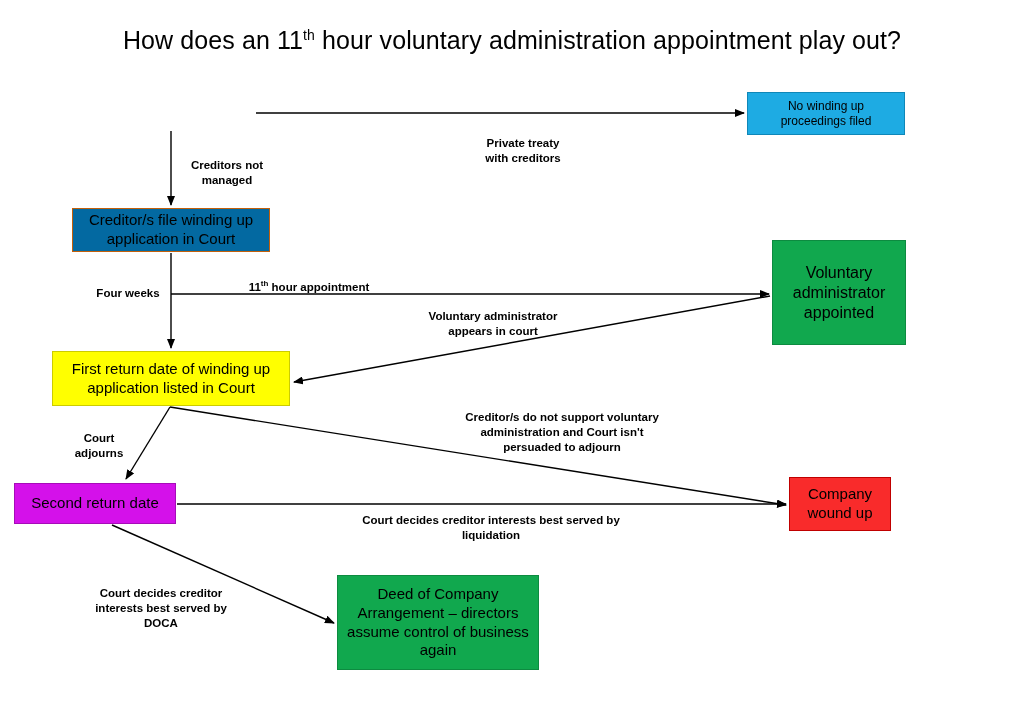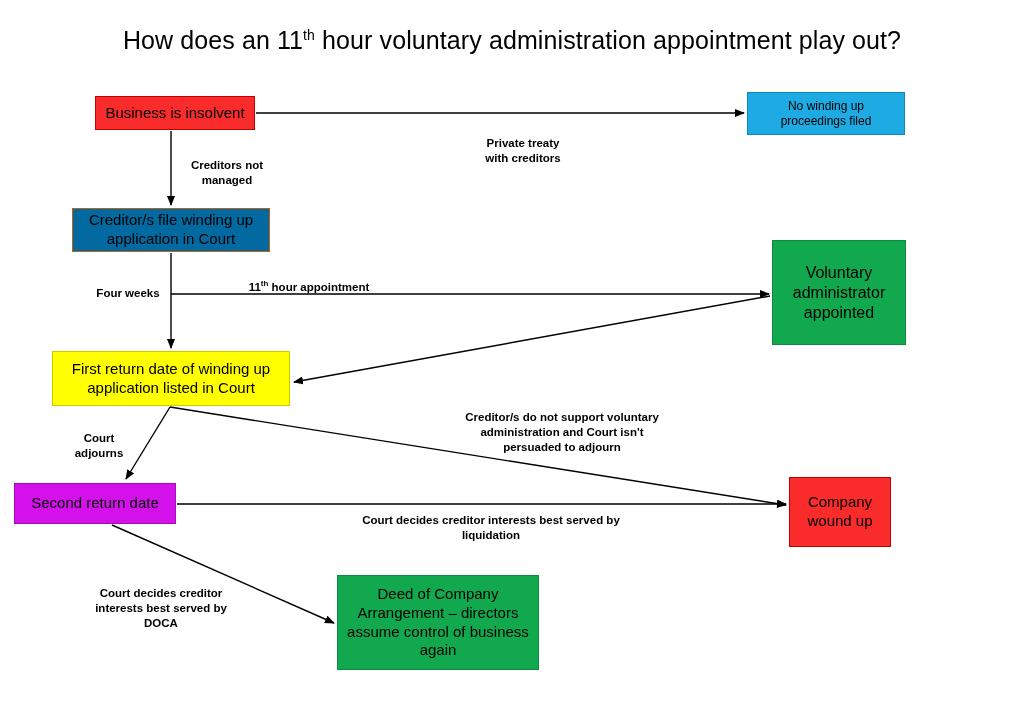--- a/index.html
+++ b/index.html
@@ -93,44 +93,45 @@
 
     <line x1="170" y1="407" x2="786" y2="505" stroke="#000000" stroke-width="1.4" marker-end="url(#arrow)"></line>
 
     <line x1="170" y1="407" x2="126" y2="479" stroke="#000000" stroke-width="1.4" marker-end="url(#arrow)"></line>
 
     <line x1="177" y1="504" x2="786" y2="504" stroke="#000000" stroke-width="1.4" marker-end="url(#arrow)"></line>
 
     <line x1="112" y1="525" x2="334" y2="623" stroke="#000000" stroke-width="1.4" marker-end="url(#arrow)"></line>
   </svg>
 
-  <div class="node" style="left: 95px; top: 96px; width: 160px; height: 34px; background: rgb(249, 43, 43); border: 1px solid rgb(192, 0, 0); font-size: 15px; white-space: pre-line;">Business is insolvent</div>
   <div class="node" style="left: 747px; top: 92px; width: 158px; height: 43px; background: rgb(30, 171, 227); border: 1px solid rgb(15, 135, 184); font-size: 12px; white-space: pre-line;">No winding up
 proceedings filed</div>
   <div class="node" style="left: 72px; top: 208px; width: 198px; height: 44px; background: #0369a1; border: 1px solid rgb(194, 95, 10); font-size: 15px; white-space: pre-line;">Creditor/s file winding up
 application in Court</div>
   <div class="node" style="left: 772px; top: 240px; width: 134px; height: 105px; background: rgb(17, 168, 78); border: 1px solid rgb(13, 139, 64); font-size: 16px; white-space: pre-line;">Voluntary
 administrator
 appointed</div>
   <div class="node" style="left: 52px; top: 351px; width: 238px; height: 55px; background: rgb(255, 255, 0); border: 1px solid rgb(204, 204, 0); font-size: 15px; white-space: pre-line;">First return date of winding up
 application listed in Court</div>
   <div class="node" style="left: 14px; top: 483px; width: 162px; height: 41px; background: rgb(212, 17, 234); border: 1px solid rgb(166, 12, 184); font-size: 15px; white-space: pre-line;">Second return date</div>
-  <div class="node" style="left: 789px; top: 477px; width: 102px; height: 70px; background: rgb(249, 43, 43); border: 1px solid rgb(192, 0, 0); font-size: 15px; white-space: pre-line;">Company
+  <div class="node" style="left: 789px; top: 477px; width: 102px; height: 54px; background: rgb(249, 43, 43); border: 1px solid rgb(192, 0, 0); font-size: 15px; white-space: pre-line;">Company
 wound up</div>
   <div class="node" style="left: 337px; top: 575px; width: 202px; height: 95px; background: rgb(17, 168, 78); border: 1px solid rgb(13, 139, 64); font-size: 15px; white-space: pre-line; text-align: center;">Deed of Company
 Arrangement – directors
 assume control of business
 again</div>
 
   <div class="edge-label" style="left: 464px; top: 136px; width: 118px;">Private treaty
 with creditors</div>
   <div class="edge-label" style="left: 177px; top: 158px; width: 100px;">Creditors not
 managed</div>
   <div class="edge-label" style="left: 90px; top: 286px; width: 76px;">Four weeks</div>
   <div class="edge-label" style="left: 238px; top: 280px; width: 142px;"><span>11</span><sup>th</sup><span> hour appointment</span></div>
+  <div class="edge-label" style="left: 409px; top: 309px; width: 168px;">Voluntary administrator
+appears in court</div>
   <div class="edge-label" style="left: 447px; top: 410px; width: 230px;">Creditor/s do not support voluntary
 administration and Court isn't
 persuaded to adjourn</div>
   <div class="edge-label" style="left: 66px; top: 431px; width: 66px;">Court
 adjourns</div>
   <div class="edge-label" style="left: 346px; top: 513px; width: 290px;">Court decides creditor interests best served by
 liquidation</div>
   <div class="edge-label" style="left: 76px; top: 586px; width: 170px;">Court decides creditor
 interests best served by
 DOCA</div>

